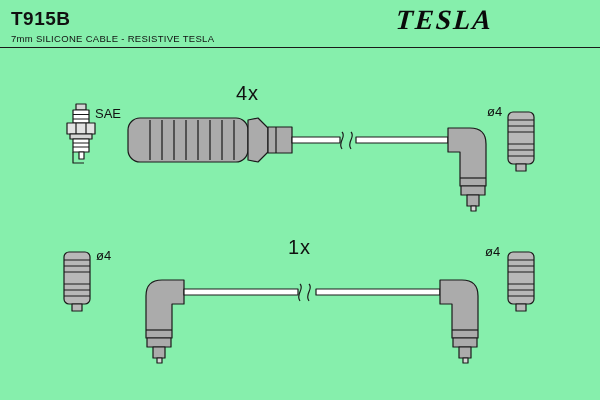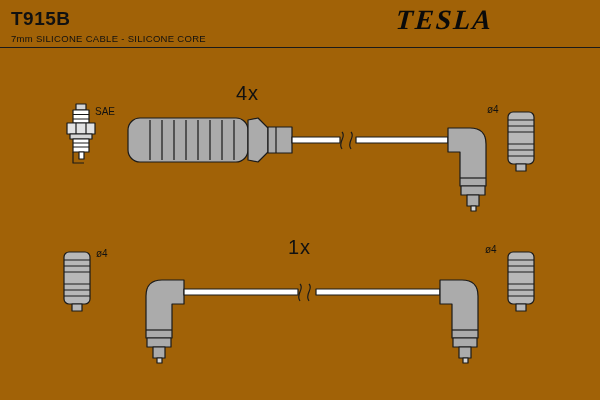--- a/index.html
+++ b/index.html
@@ -1,17 +1,17 @@
 <!DOCTYPE html>
 <html><head>
 <meta charset="utf-8">
 <style>
   html,body{margin:0;padding:0;background:#888;}
   .page{
-    position:relative;width:600px;height:400px;background:#a16207;
+    position:relative;width:600px;height:400px;background:#86efac;
     font-family:"Liberation Sans",sans-serif;color:#111;overflow:hidden;
     margin:0 auto;
   }
   .part-number{
     position:absolute;left:11px;top:8px;
     font-size:19px;font-weight:bold;letter-spacing:0.5px;
   }
   .subtitle{
     position:absolute;left:11px;top:33px;
     font-size:9.5px;letter-spacing:0.3px;
@@ -21,30 +21,30 @@
     font-family:"Liberation Serif",serif;
     font-size:28px;font-weight:bold;font-style:italic;
     letter-spacing:2px;color:#0a0a0a;transform:skewX(-4deg);
   }
   .rule{
     position:absolute;left:0;top:47px;width:600px;height:0;
     border-top:1.6px solid #1a1a1a;
   }
   .draw{position:absolute;left:0;top:0;}
   .draw g{stroke:#1a1a1a;stroke-width:1.2;stroke-linejoin:round;}
-  .lbl{position:absolute;font-size:10px;color:#111;}
+  .lbl{position:absolute;font-size:13px;color:#111;}
   .qty{position:absolute;font-size:20px;color:#111;letter-spacing:1px;}
 </style>
 </head>
 <body>
 
 <div class="page">
 
   <div class="part-number">T915B</div>
-  <div class="subtitle">7mm SILICONE CABLE - SILICONE CORE</div>
+  <div class="subtitle">7mm SILICONE CABLE - RESISTIVE TESLA</div>
   <div class="brand-logo">TESLA</div>
   <div class="rule"></div>
 
   <svg class="draw" width="600" height="400" viewBox="0 0 600 400" xmlns="http://www.w3.org/2000/svg">
 
     <g fill="#ffffff">
       <rect x="76" y="104" width="10" height="6" fill="#d5d5d5"></rect>
       <rect x="73" y="110" width="16" height="13"></rect>
       <path d="M73,114.5 H89 M73,119 H89" fill="none"></path>
       <rect x="67" y="123" width="28" height="11" fill="#e2e2e2"></rect>

